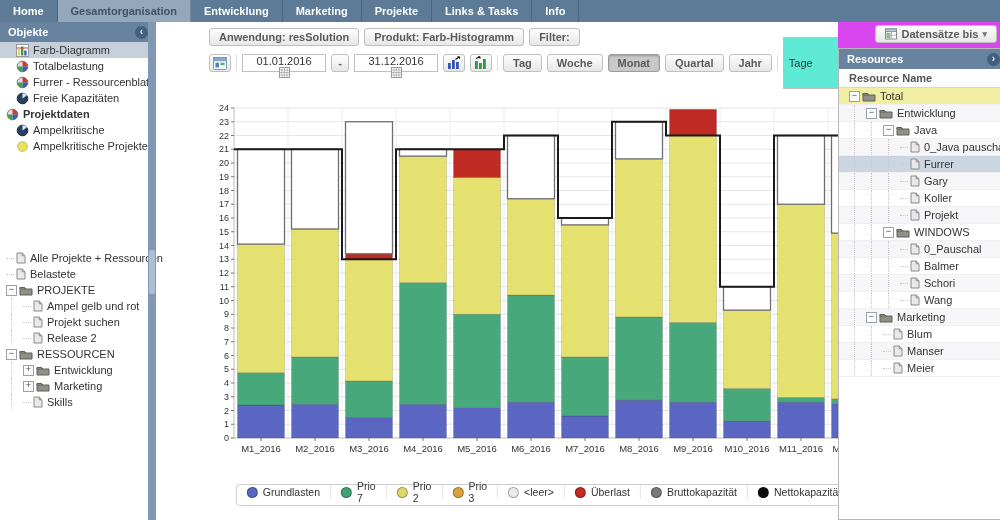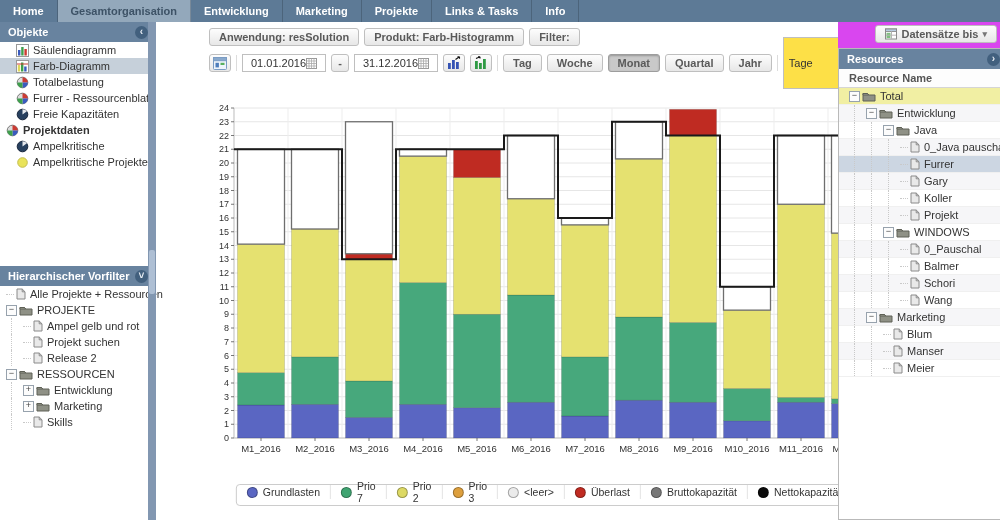--- a/index.html
+++ b/index.html
@@ -38,24 +38,24 @@
   
   #main{position:absolute;left:156px;top:22px;width:680px;bottom:0;background:#fff;margin-left:48px;}
   .tb{display:flex;align-items:center;gap:5px;padding-left:5px;}
   #toolbar1{margin-top:6px;height:18px;}
   #toolbar2{margin-top:7px;height:20px;}
   .tbtn{display:inline-flex;align-items:center;height:16px;padding:0 9px;background:linear-gradient(#fdfdfd,#e7e7e7);
        border:1px solid #bfbfbf;border-radius:3px;font-size:11px;font-weight:bold;color:#5a5a5a;cursor:pointer;white-space:nowrap;}
   .tbtn.pressed{background:#c9c9c9;border-color:#9d9d9d;box-shadow:inset 0 1px 2px rgba(0,0,0,0.25);}
   .tbtn.iconbtn{padding:0 3px;}
   .vsep{width:1px;height:16px;background:#dcdcdc;flex:none;}
-  .dfield{display:inline-flex;align-items:center;justify-content:center;width:74px;height:16px;
-       border:1px solid #bfbfbf;background:#fff;padding:0 4px;font-size:11px;color:#333;cursor:text;}
+  .dfield{display:inline-flex;align-items:center;justify-content:flex-start;width:74px;height:16px;
+       border:1px solid #bfbfbf;background:#fff;padding:0 4px;font-size:11px;color:#333;cursor:text;flex-direction:column;}
   .selectbox{display:inline-flex;align-items:center;justify-content:space-between;width:56px;height:18px;
-       border:1px solid #bfbfbf;background:#fde047;padding:16px 5px;font-size:11px;color:#333;cursor:pointer;}
+       border:1px solid #bfbfbf;background:#5eead4;padding:16px 5px;font-size:11px;color:#333;cursor:pointer;}
   .caret{color:#777;font-size:9px;margin-left:4px;}
   #chart-wrap{position:absolute;left:0;top:76px;width:680px;height:372px;}
   
   #legend{position:absolute;top:462px;left:50%;transform:translateX(-50%);display:inline-flex;
        background:#fff;border:1px solid #ccc;border-radius:4px;height:20px;font-size:10.5px;color:#333;}
   .litem{display:inline-flex;align-items:center;padding:0 10px;border-right:1px solid #e3e3e3;height:14px;}
   .litem:last-child{border-right:none;}
   .ldot{width:9px;height:9px;border-radius:50%;margin-right:5px;border:1px solid rgba(0,0,0,0.3);flex:none;}
   
   #right{position:absolute;left:838px;top:22px;right:0;bottom:0;background:#d946ef;}
@@ -79,31 +79,20 @@
       <div class="tab">Links &amp; Tasks</div>
       <div class="tab">Info</div>
     </div>
 
   <div id="sidebar">
     <div class="panel-header">
       <span>Objekte</span>
       <span class="chev">‹</span>
     </div>
     <div id="objekte-list">
-        <div class="side-item">
-          <span class="ic">
-            <svg width="13" height="13" viewBox="0 0 13 13">
-              <rect x="0.5" y="0.5" width="12" height="12" fill="#fff" stroke="#999"></rect>
-              <rect x="2" y="6" width="2.4" height="5.5" fill="#3a5bbf"></rect>
-              <rect x="5.2" y="3" width="2.4" height="8.5" fill="#3fa04d"></rect>
-              <rect x="8.4" y="5" width="2.4" height="6.5" fill="#cc3b33"></rect>
-            </svg>
-          </span>
-          <span>Säulendiagramm</span>
-        </div>
         <div class="side-item selected">
           <span class="ic">
             <svg width="13" height="13" viewBox="0 0 13 13">
               <rect x="0.5" y="0.5" width="12" height="12" fill="#fff" stroke="#999"></rect>
               <rect x="1.8" y="5" width="2.4" height="6.5" fill="#e0d85a"></rect>
               <rect x="5" y="2.5" width="2.4" height="9" fill="#3fa04d"></rect>
               <rect x="8.2" y="6.5" width="2.4" height="5" fill="#3a5bbf"></rect>
               <line x1="1" y1="4" x2="12" y2="4" stroke="#cc3b33"></line>
             </svg>
           </span>
@@ -163,34 +152,40 @@
         <div class="side-item">
           <span class="ic">
             <svg width="13" height="13" viewBox="0 0 13 13">
               <circle cx="6.5" cy="6.5" r="4.8" fill="#e9e35a" stroke="#c4bd4e"></circle>
             </svg>
           </span>
           <span>Ampelkritische Projekte</span>
         </div>
       </div>
     <div id="objekte-spacer"></div>
-    <div class="panel-header">
-      <span>Hierarchischer Vorfilter</span>
-      <span class="chev">˅</span>
-    </div>
     <div id="vorfilter-tree">
         <div class="trow">
           <span class="conn"></span>
           <span class="ic">
             <svg width="10" height="12" viewBox="0 0 10 12">
               <path d="M1 1 L6.2 1 L9 3.8 L9 11 L1 11 Z" fill="#e9e9e9" stroke="#8a8a8a"></path>
               <path d="M6.2 1 L6.2 3.8 L9 3.8" fill="none" stroke="#8a8a8a"></path>
             </svg>
           </span>
           <span>Alle Projekte + Ressourcen</span>
+        </div>
+        <div class="trow">
+          <span class="conn"></span>
+          <span class="ic">
+            <svg width="10" height="12" viewBox="0 0 10 12">
+              <path d="M1 1 L6.2 1 L9 3.8 L9 11 L1 11 Z" fill="#e9e9e9" stroke="#8a8a8a"></path>
+              <path d="M6.2 1 L6.2 3.8 L9 3.8" fill="none" stroke="#8a8a8a"></path>
+            </svg>
+          </span>
+          <span>Belastete</span>
         </div>
         <div class="trow">
           <span class="exp">−</span>
           <span class="ic">
             <svg width="14" height="11" viewBox="0 0 14 11">
               <path d="M1 2.5 L5.5 2.5 L6.6 4 L13 4 L13 10 L1 10 Z" fill="#8f9186" stroke="#5e6056"></path>
               <path d="M1 2.5 L5.5 2.5 L6.6 4 L1 4 Z" fill="#a7a99d" stroke="#5e6056"></path>
             </svg>
           </span>
           <span>PROJEKTE</span>

